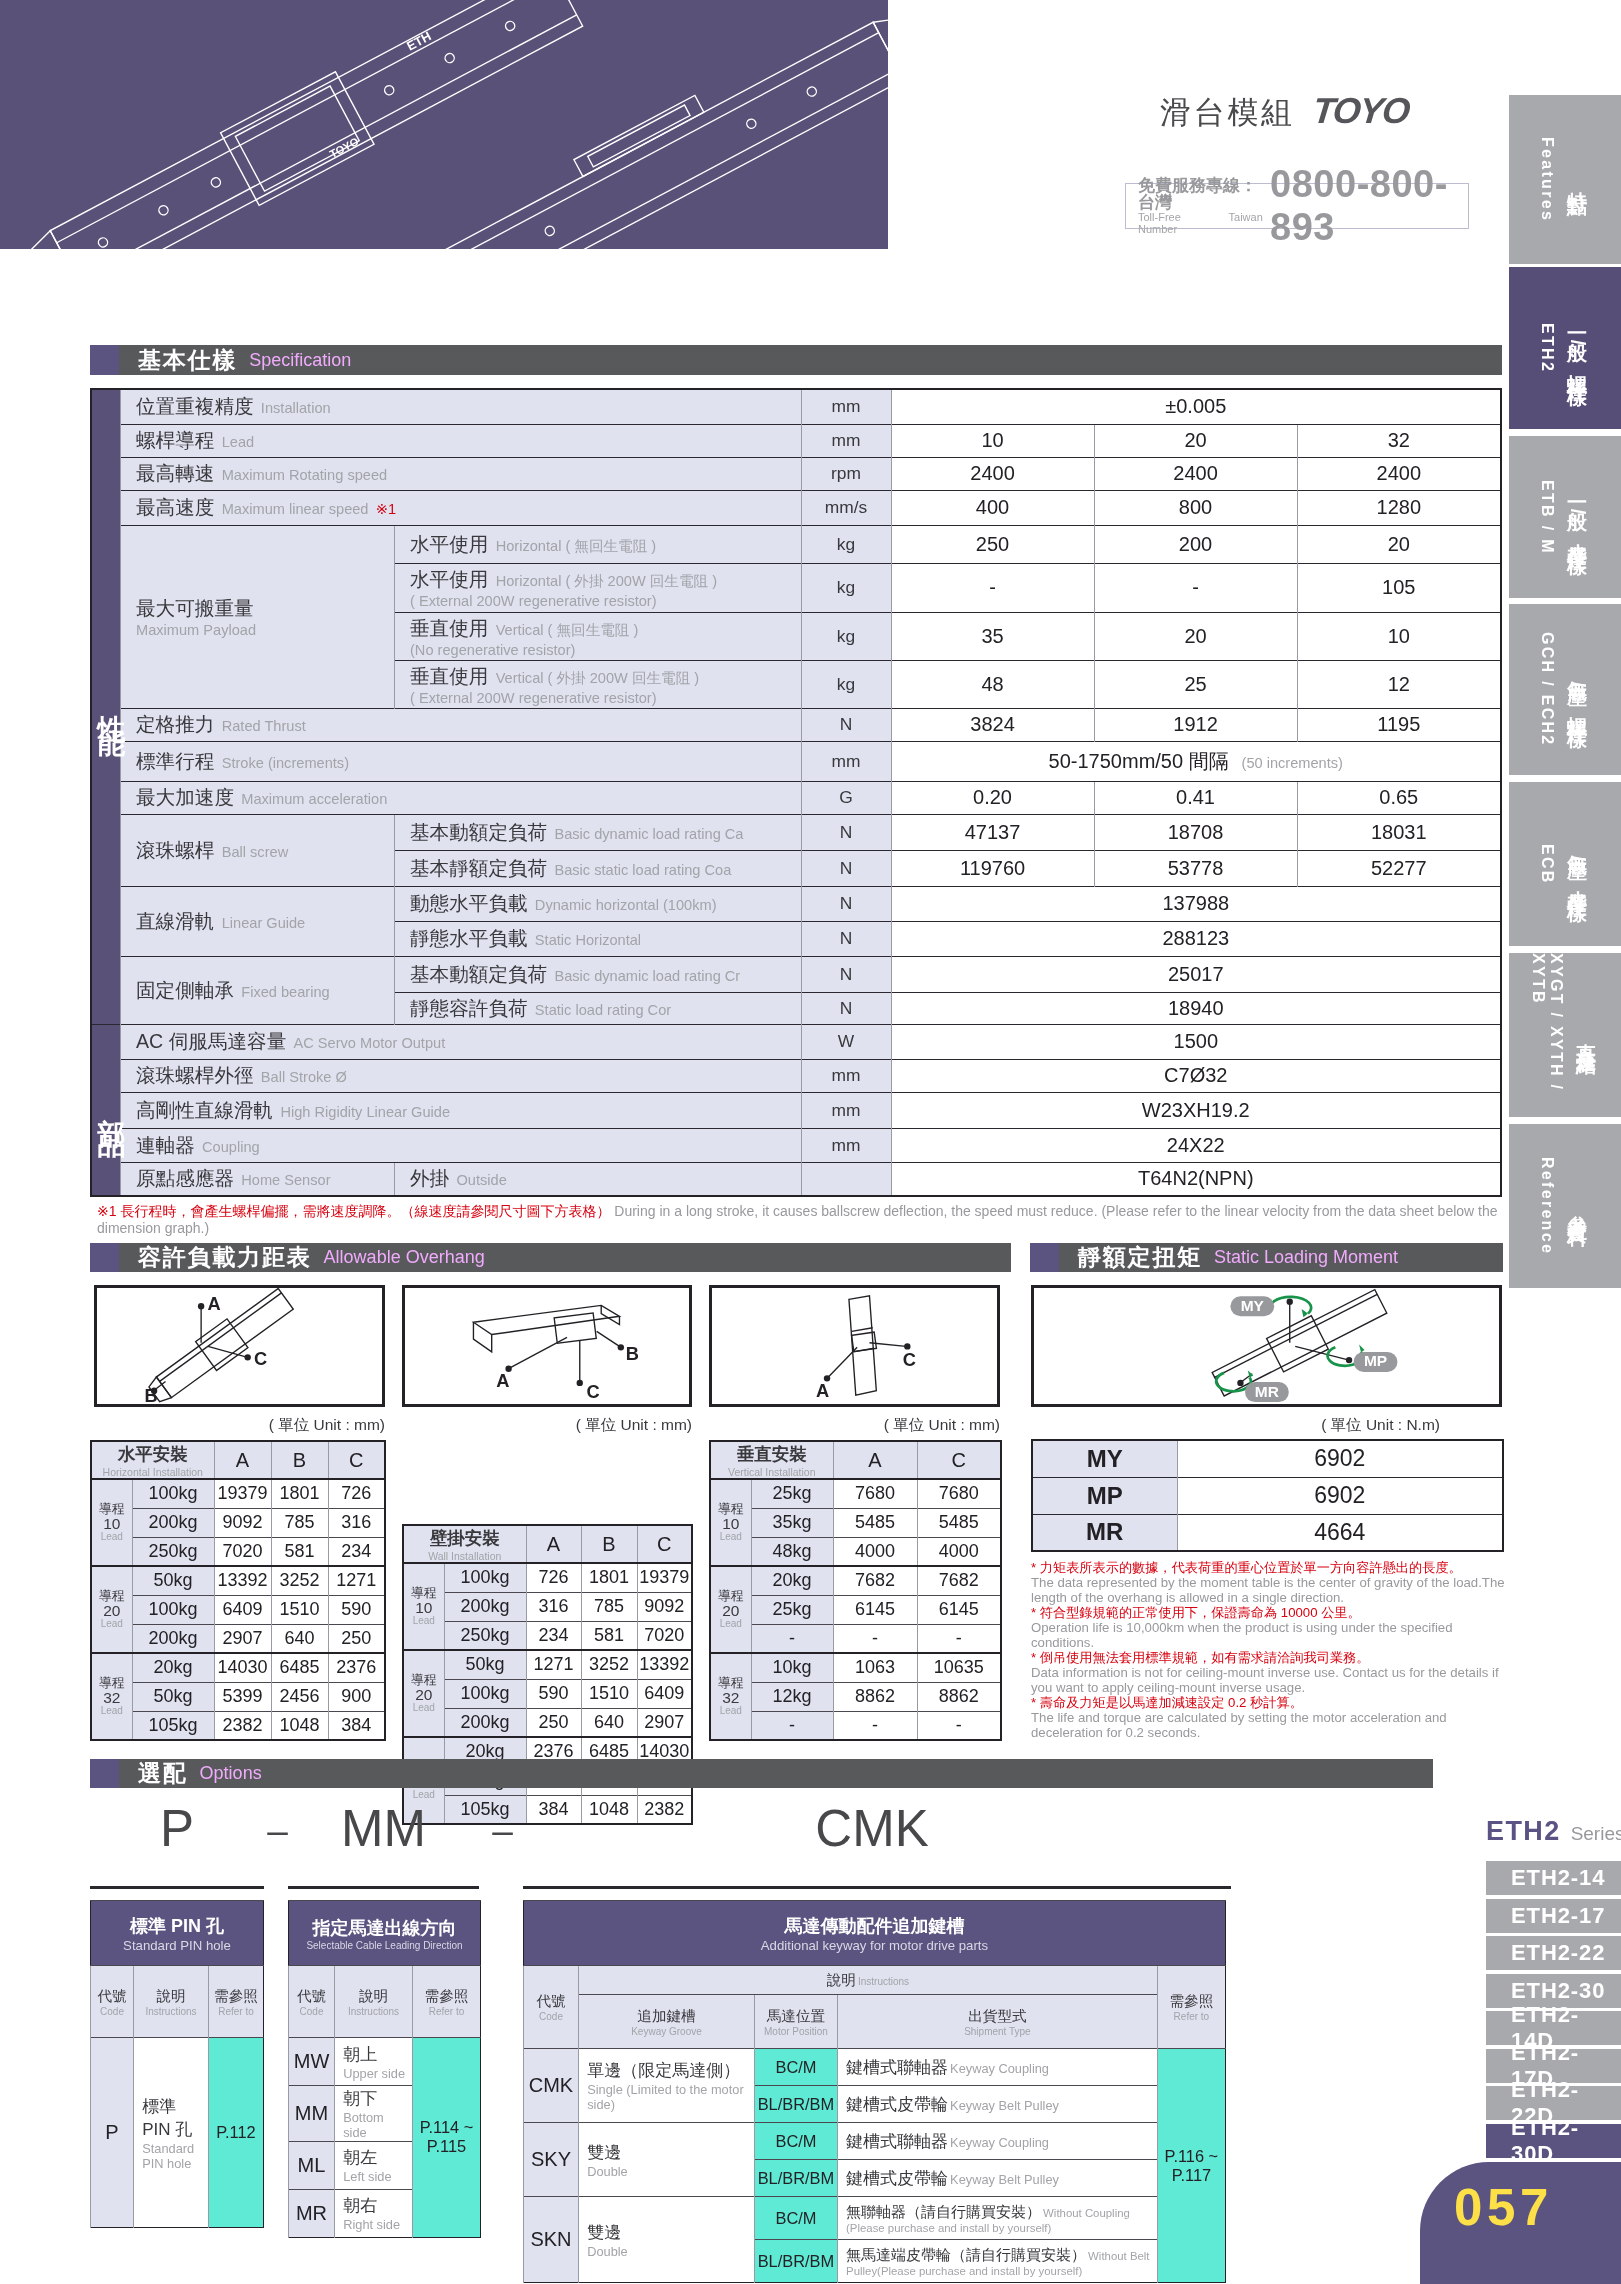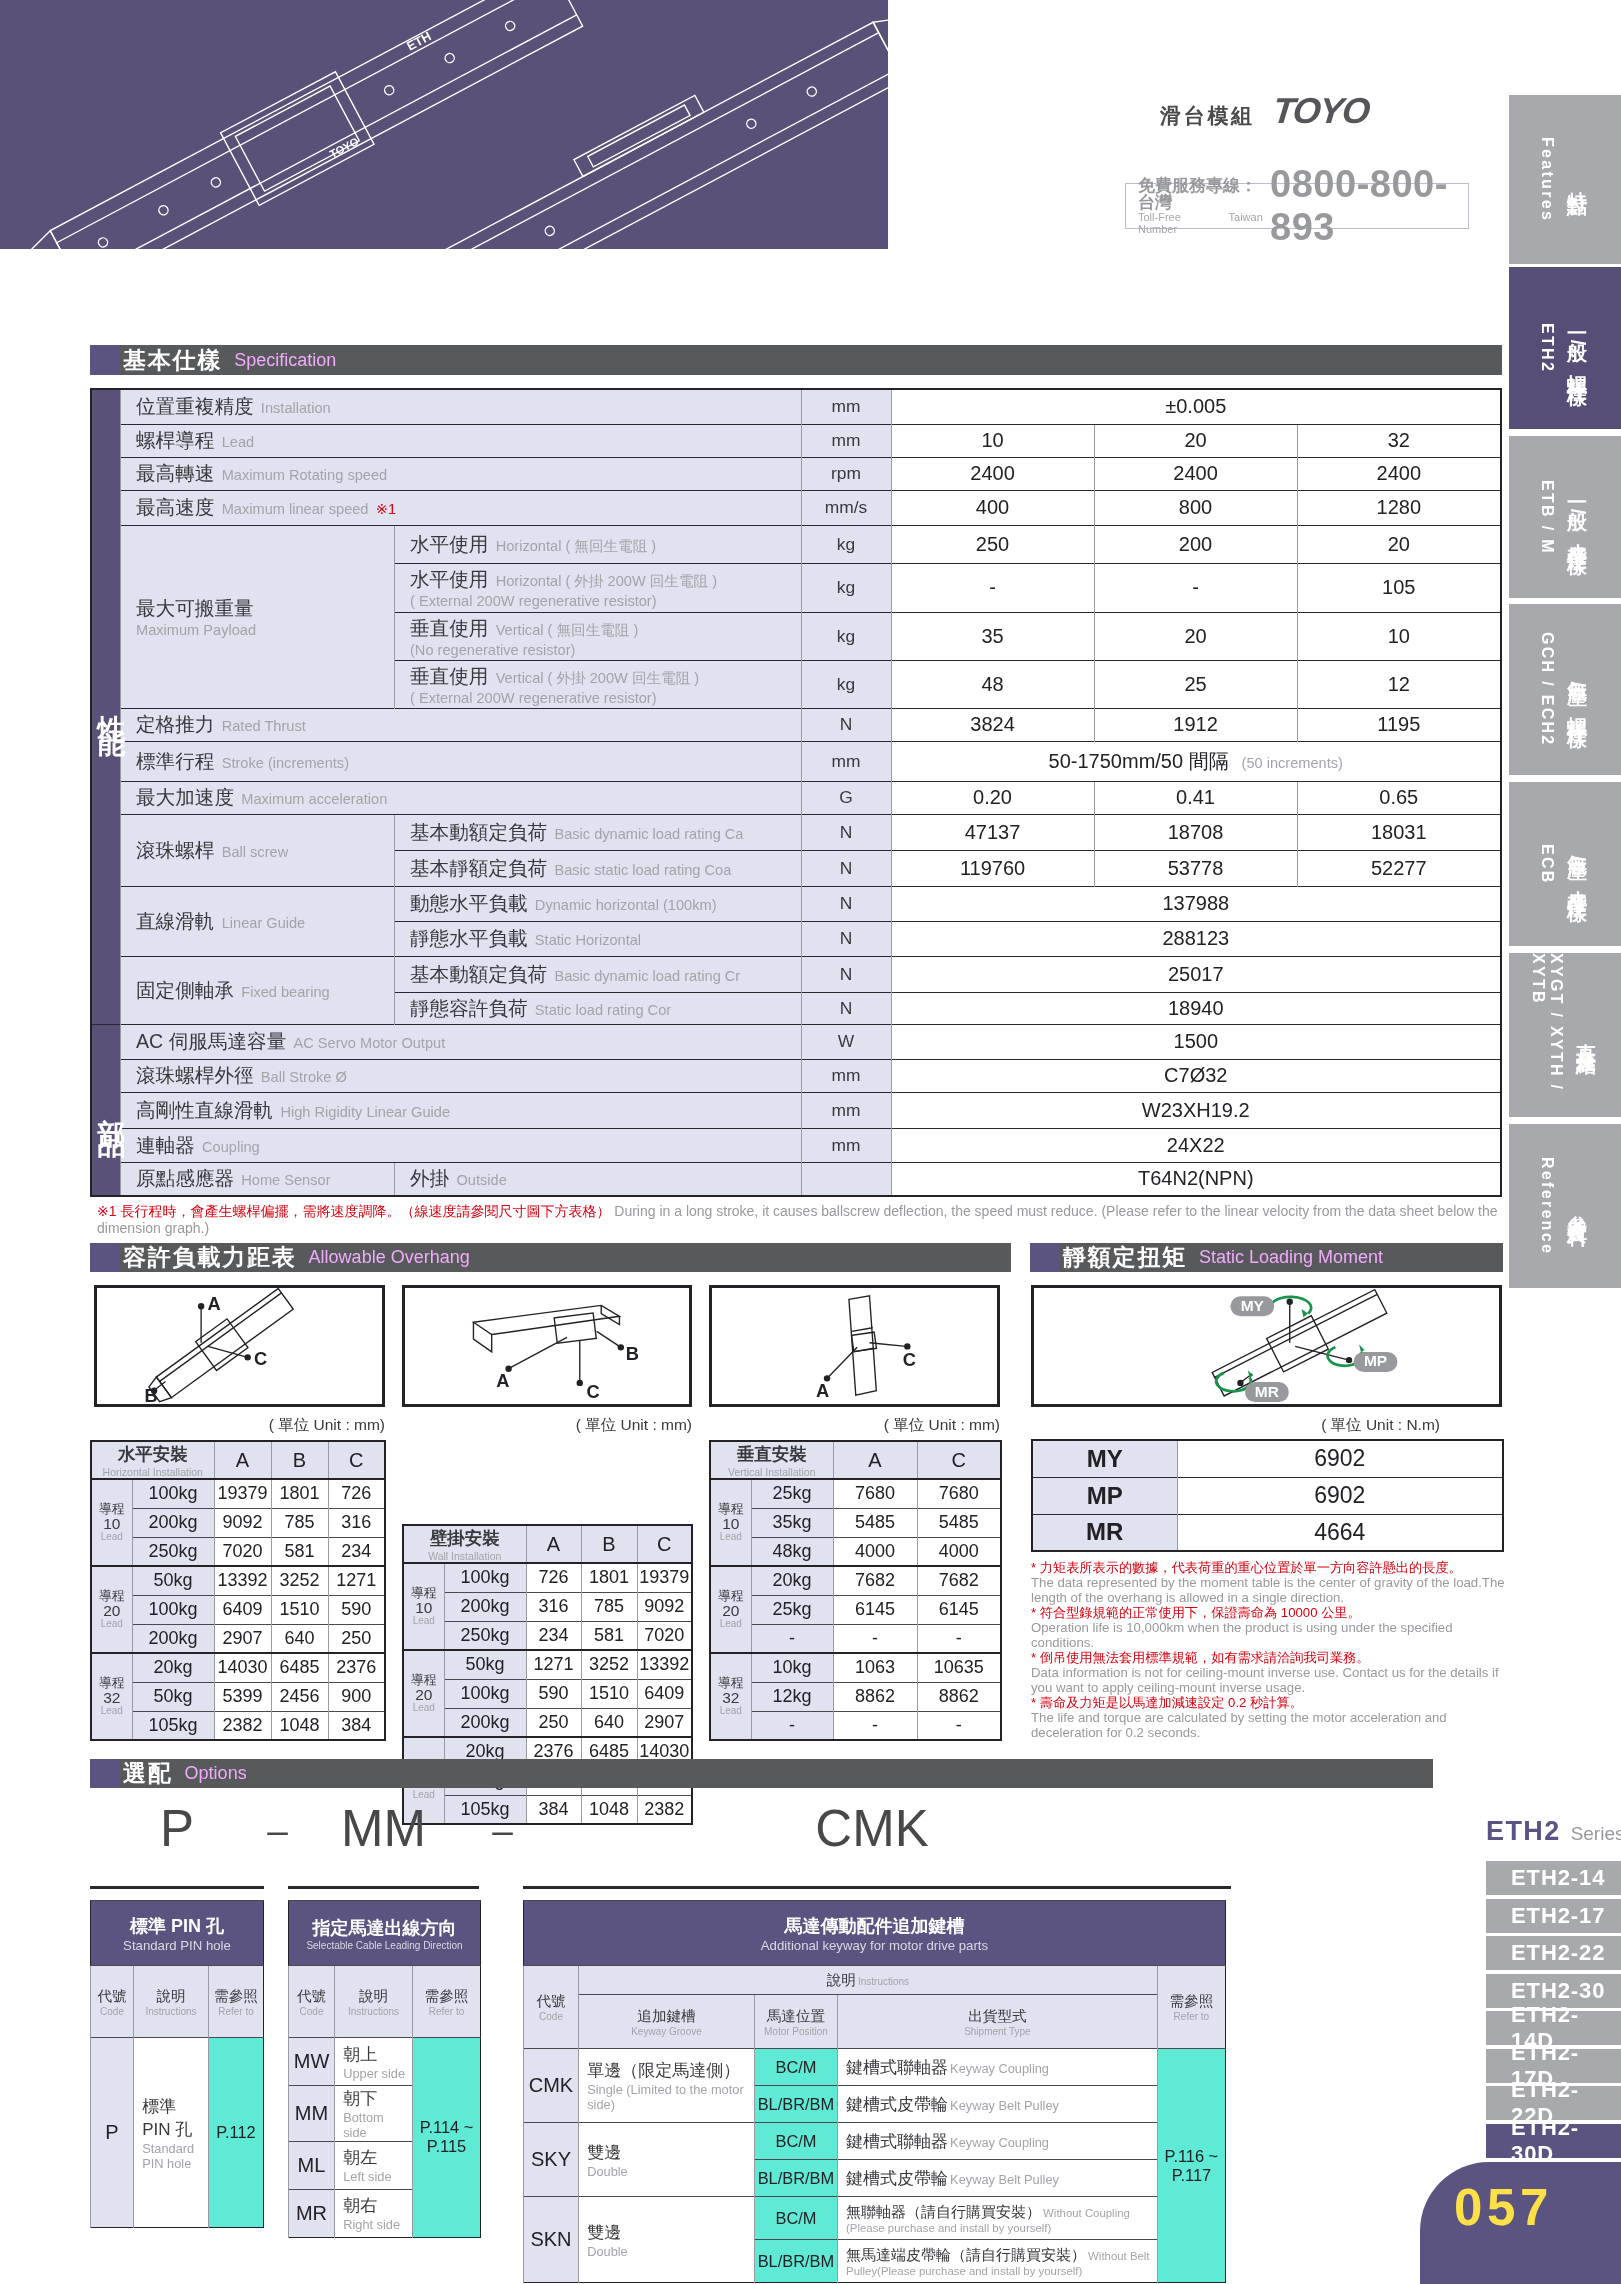--- a/index.html
+++ b/index.html
@@ -3,37 +3,37 @@
 <meta charset="utf-8">
 <style>
 html,body{margin:0;padding:0}
 body{width:1621px;height:2284px;position:relative;background:#fff;overflow:hidden;
      font-family:"Liberation Sans","DejaVu Sans",sans-serif;color:#232125}
 .abs{position:absolute}
 
 .hero{left:0;top:0;width:888px;height:249px;background:#5a5178}
 
 .mast{left:1160px;top:90px;display:flex;align-items:baseline;gap:18px}
-.mast .mtitle{font-size:21px;font-weight:700;color:#4a4a4d;letter-spacing:2.7px}
+.mast .mtitle{font-size:31px;font-weight:400;color:#4a4a4d;letter-spacing:2.7px}
 .mast .toyo{font-size:36px;font-weight:900;font-style:italic;color:#55565a;letter-spacing:-1.4px;transform:skewX(-6deg)}
 .tollfree{left:1125px;top:183px;width:344px;height:46px;border:1.4px solid #bcbdd0;display:flex;align-items:center;box-sizing:border-box;padding-left:12px}
 .tf-l{display:flex;flex-direction:column;line-height:1.05}
 .tf-zh{font-size:17px;color:#98999c;font-weight:600}
 .tf-en{font-size:11px;color:#a4a5a8;display:flex;gap:21px}
 .tf-num{font-size:38px;font-weight:700;color:#98999c;margin-left:7.3px;letter-spacing:0.5px}
 
 .tab{left:1509px;width:112px;background:#a7a9ac;color:#fff;writing-mode:vertical-rl;
      display:flex;flex-direction:column;justify-content:center;align-items:center;gap:8.2px}
 .tab.active{background:#574e78}
 .tab .t-zh{font-size:20px;font-weight:700;letter-spacing:3.7px}
 .tab .t-code{font-size:16px;font-weight:700;letter-spacing:2.3px}
 
 .bar{display:flex;align-items:center;background:#58595b;overflow:hidden}
 .bar .sq{width:29px;height:100%;background:#5b5380;flex:none}
-.bar .bzh{font-size:23px;font-weight:700;color:#fff;margin-left:4px;letter-spacing:1.8px;white-space:nowrap}
+.bar .bzh{font-size:23px;font-weight:700;color:#fff;margin-left:19px;letter-spacing:1.8px;white-space:nowrap}
 .bar .ben{font-size:18px;color:#f0abfc;margin-left:12px;white-space:nowrap}
 
 .zh{font-size:19.6px;color:#39393d}
 .en{font-size:14.6px;color:#a2a4a8;margin-left:7.3px}
 .en2{display:block;font-size:14.6px;color:#a2a4a8}
 .red{color:#d7000f}
 
 table{border-collapse:collapse;table-layout:fixed}
 .spec{width:1412px;border:2.7px solid #242127}
 .spec td{border-top:1.4px solid #2a272e;border-left:0.9px solid #989aa4;vertical-align:middle;box-sizing:border-box;padding:1.8px 4.6px 1.8px 15.5px}

